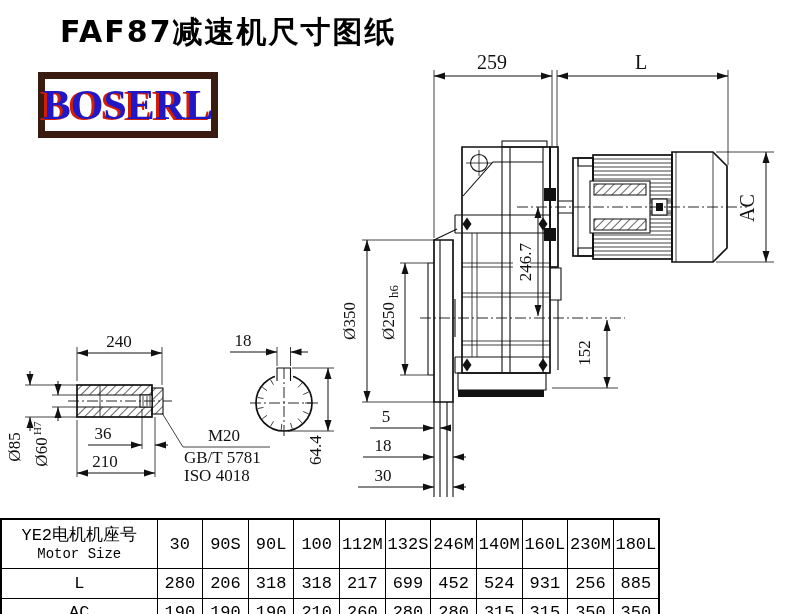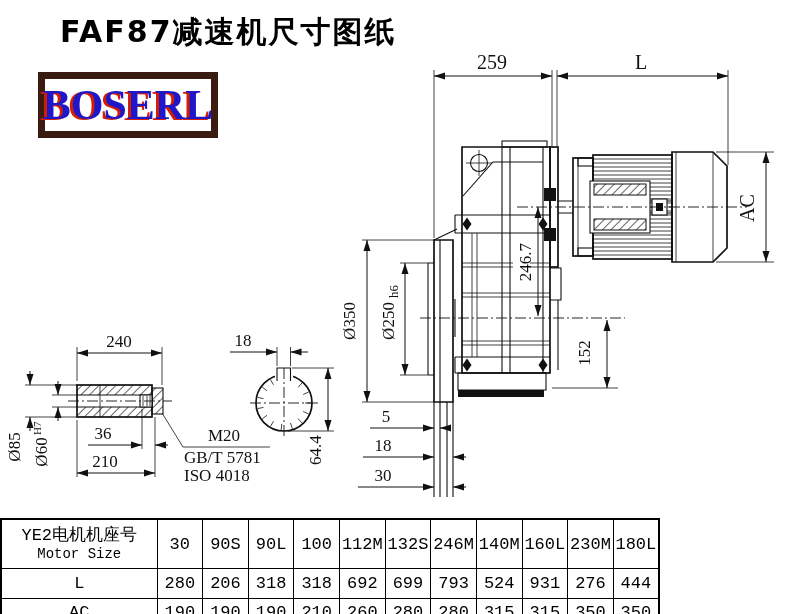--- a/index.html
+++ b/index.html
@@ -244,27 +244,27 @@
       <td>160L</td>
       <td>230M</td>
       <td>180L</td>
     </tr>
     <tr style="height:24px">
       <td>L</td>
       <td>280</td>
       <td>206</td>
       <td>318</td>
       <td>318</td>
-      <td>692</td>
+      <td>217</td>
       <td>699</td>
-      <td>793</td>
+      <td>452</td>
       <td>524</td>
       <td>931</td>
-      <td>276</td>
-      <td>444</td>
+      <td>256</td>
+      <td>885</td>
     </tr>
     <tr style="height:24px">
       <td>AC</td>
       <td>190</td>
       <td>190</td>
       <td>190</td>
       <td>210</td>
       <td>260</td>
       <td>280</td>
       <td>280</td>

